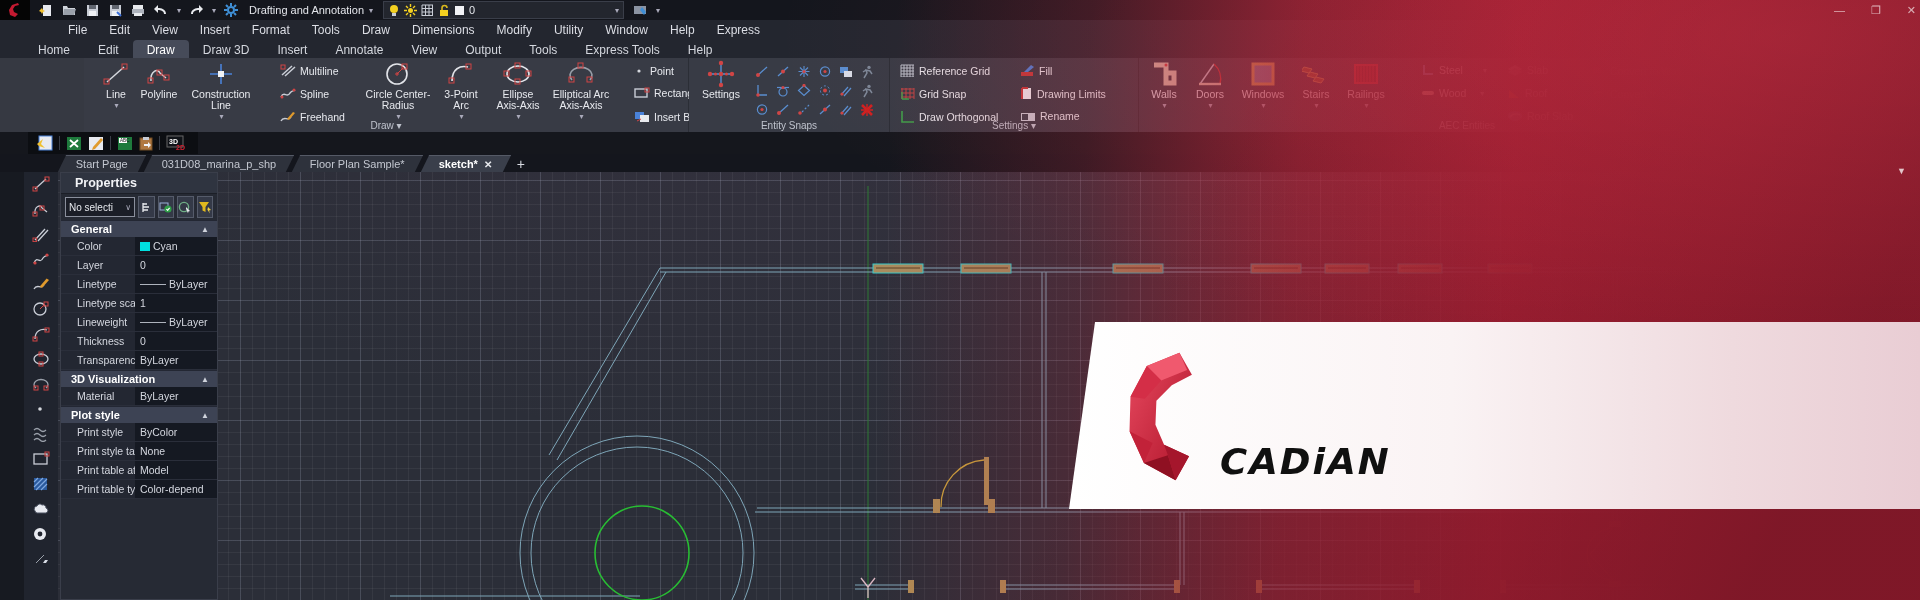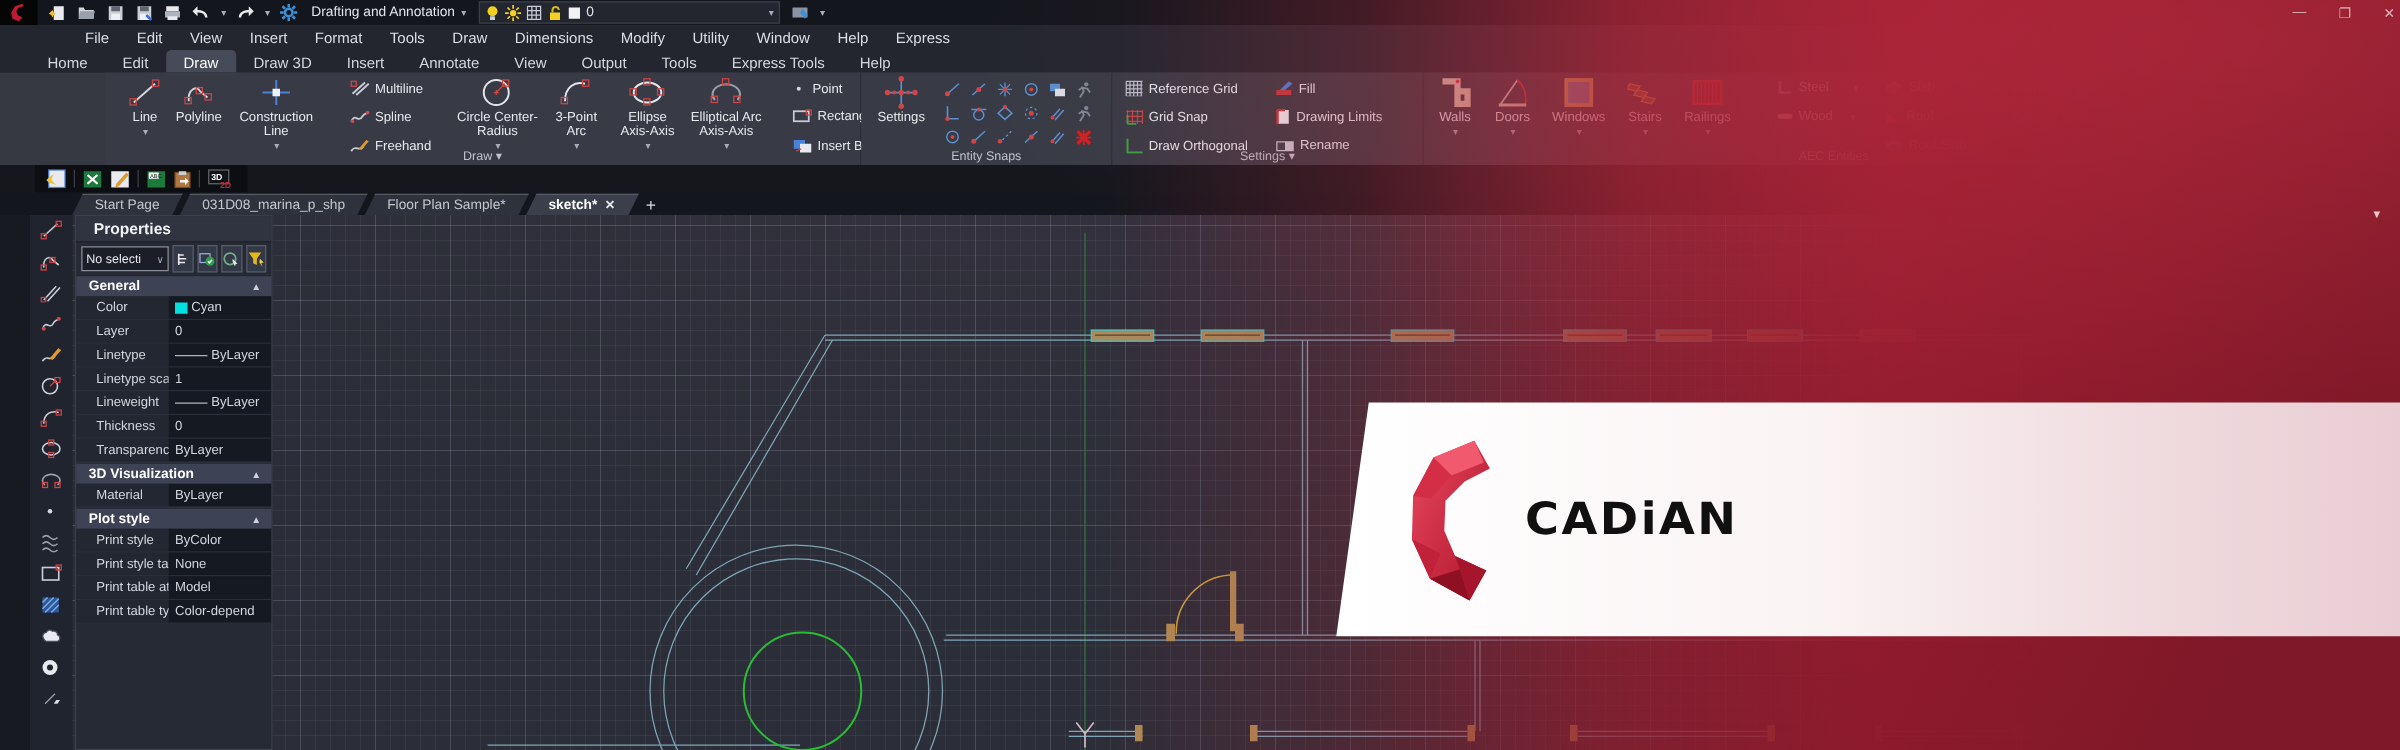--- a/index.html
+++ b/index.html
@@ -90,21 +90,21 @@
   
   #redoverlay{position:absolute;left:0;top:0;width:1920px;height:600px;z-index:40;pointer-events:none;
     background:linear-gradient(93deg, rgba(177,32,52,0) 46%, rgba(177,32,52,.22) 56%,
       rgba(177,32,52,.70) 67%, rgba(178,32,53,.96) 78%, #b12135 88%);}
   #redshade{position:absolute;left:0;top:0;width:1920px;height:600px;z-index:41;pointer-events:none;
     background:
       radial-gradient(ellipse at 93% 6%, rgba(255,80,100,.20), transparent 40%),
       linear-gradient(115deg, transparent 58%, rgba(45,8,18,.38) 92%);}
   
   #banner{position:absolute;left:0;top:0;z-index:45;pointer-events:none;}
-  #brandlogo{position:absolute;left:1118px;top:348px;z-index:46;display:flex;align-items:flex-start;}
+  #brandlogo{position:absolute;left:1118px;top:348px;z-index:46;display:flex;align-items:flex-end;font-style:italic;}
   #brandtext{font-family:"DejaVu Sans",sans-serif;font-weight:800;font-size:37px;letter-spacing:2px;
     color:#101010;margin-left:6px;margin-top:46px;transform:scaleY(.96);}
   #ribcollapse{position:absolute;right:14px;top:166px;z-index:48;color:rgba(255,255,255,.75);font-size:9px;}
   svg{display:block;}
 </style>
 </head>
 <body>
 
 <div id="titlebar">
   <div id="applogo">

